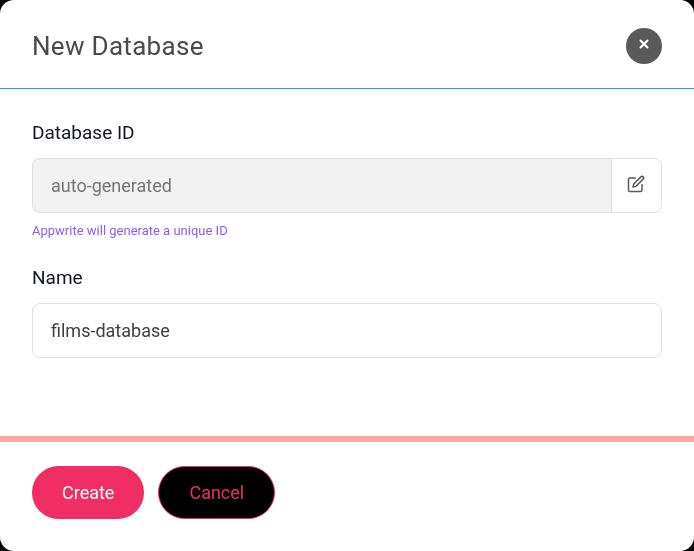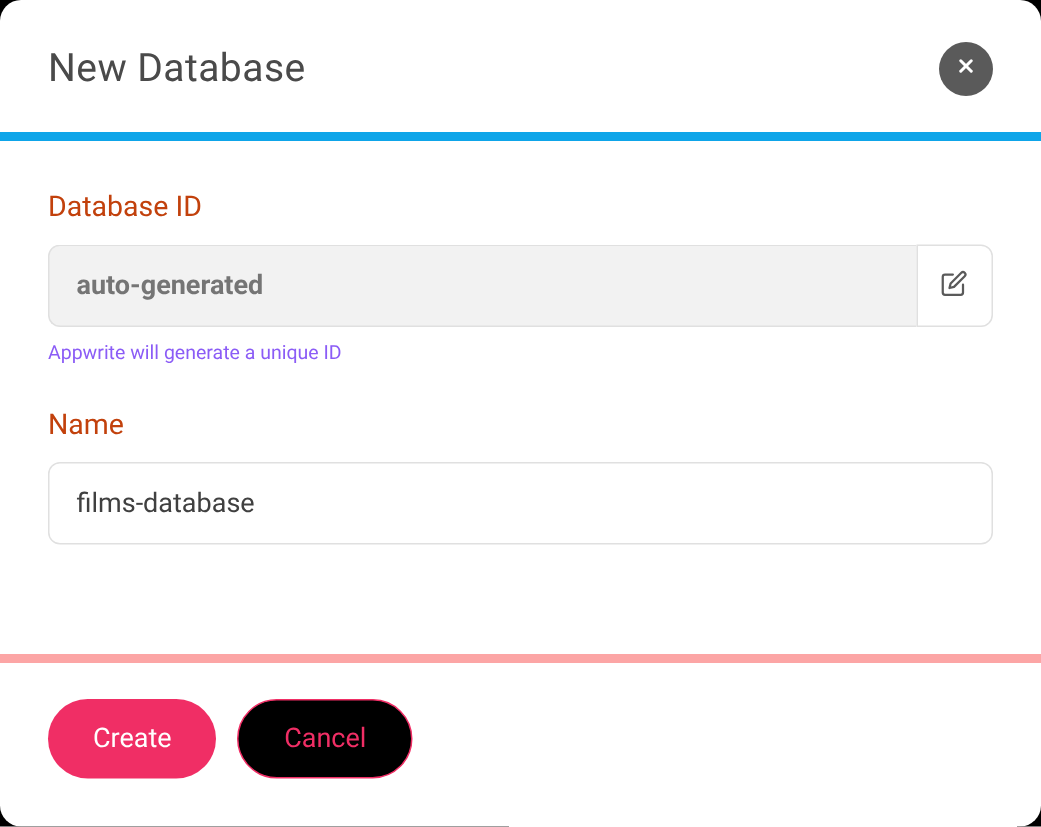--- a/index.html
+++ b/index.html
@@ -21,21 +21,21 @@
       height: 551px;
       position: relative;
       display: flex;
       flex-direction: column;
     }
     .modal-header {
       display: flex;
       align-items: center;
       justify-content: space-between;
       padding: 28px 32px 24px 32px;
-      border-bottom: 6px solid #0ea5e9;
+      border-bottom: 1px solid #0ea5e9;
     }
     .modal-title {
       font-size: 26px;
       font-weight: 400;
       color: #4a4a4a;
       letter-spacing: 0.3px;
     }
     .close-btn {
       width: 36px;
       height: 36px;
@@ -56,21 +56,21 @@
     .modal-body {
       padding: 32px 32px 24px 32px;
       flex: 1;
     }
     .form-group {
       margin-bottom: 28px;
     }
     .form-label {
       display: block;
       font-size: 19px;
-      color: #c2410c;
+      color: #0f172a;
       margin-bottom: 14px;
       font-weight: 400;
     }
     .input-group {
       display: flex;
       width: 100%;
     }
     .form-input {
       width: 100%;
       padding: 16px 18px;
@@ -80,21 +80,20 @@
       color: #404040;
       font-family: inherit;
       outline: none;
     }
     .form-input.readonly {
       background: #f2f2f2;
       border-top-right-radius: 0;
       border-bottom-right-radius: 0;
       border-right: none;
       color: #701a75;
-      font-weight: bold;
     }
     .input-addon {
       width: 56px;
       border: 1px solid #e0e0e0;
       border-left: 1px solid #e0e0e0;
       border-top-right-radius: 8px;
       border-bottom-right-radius: 8px;
       background: #fff;
       display: flex;
       align-items: center;

